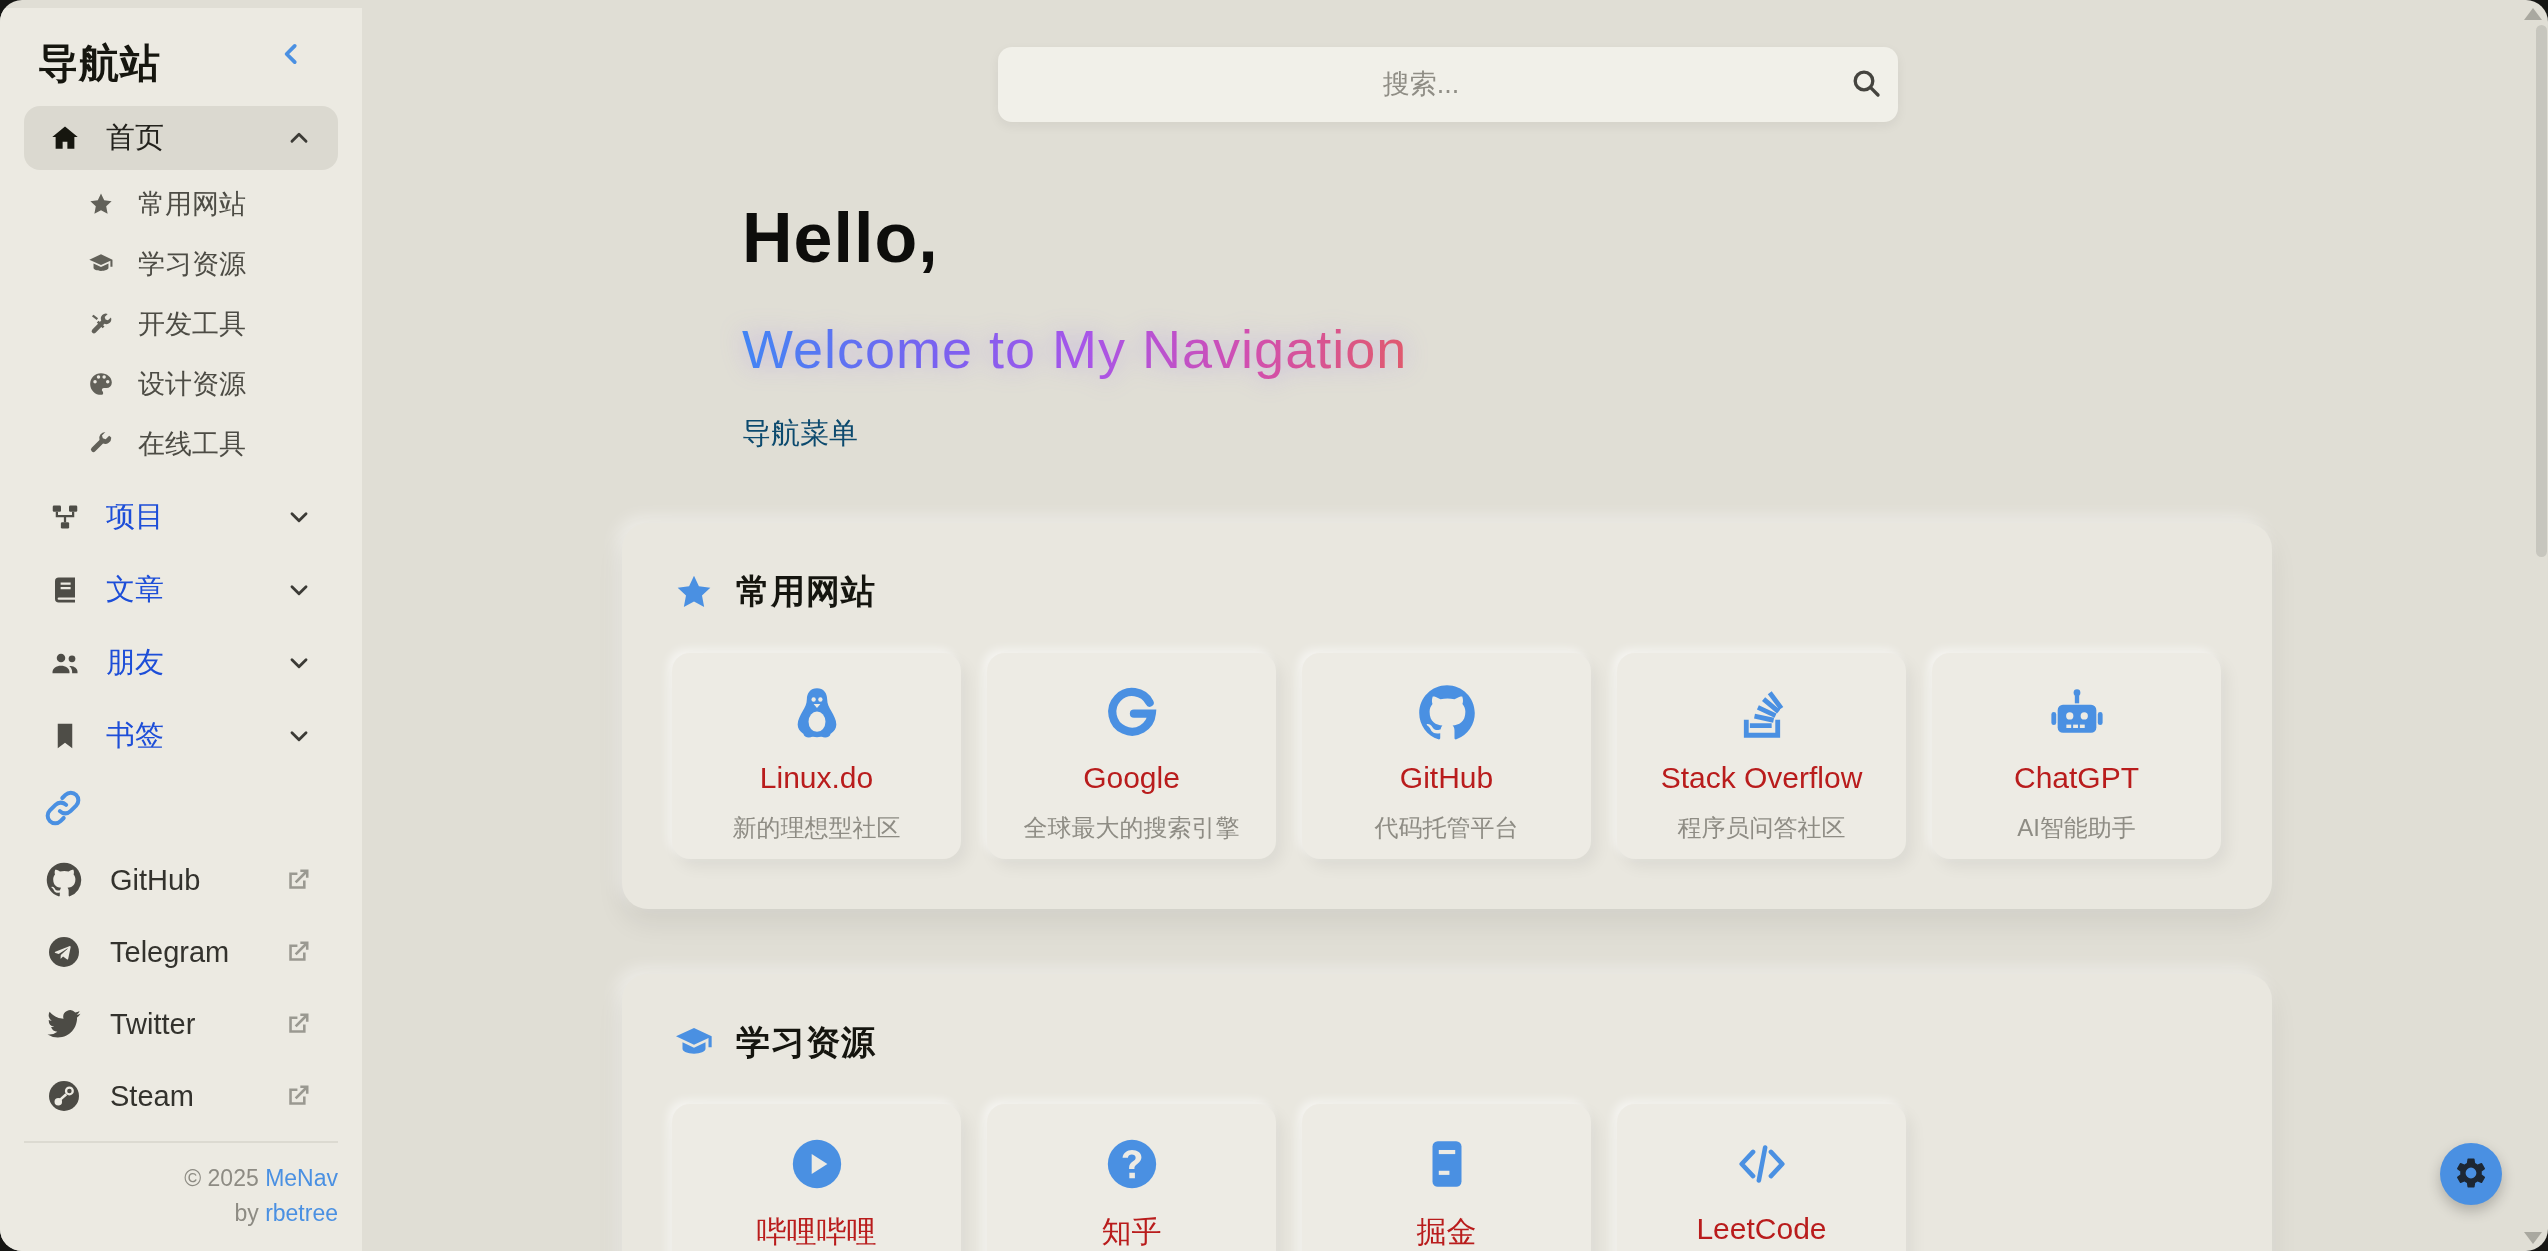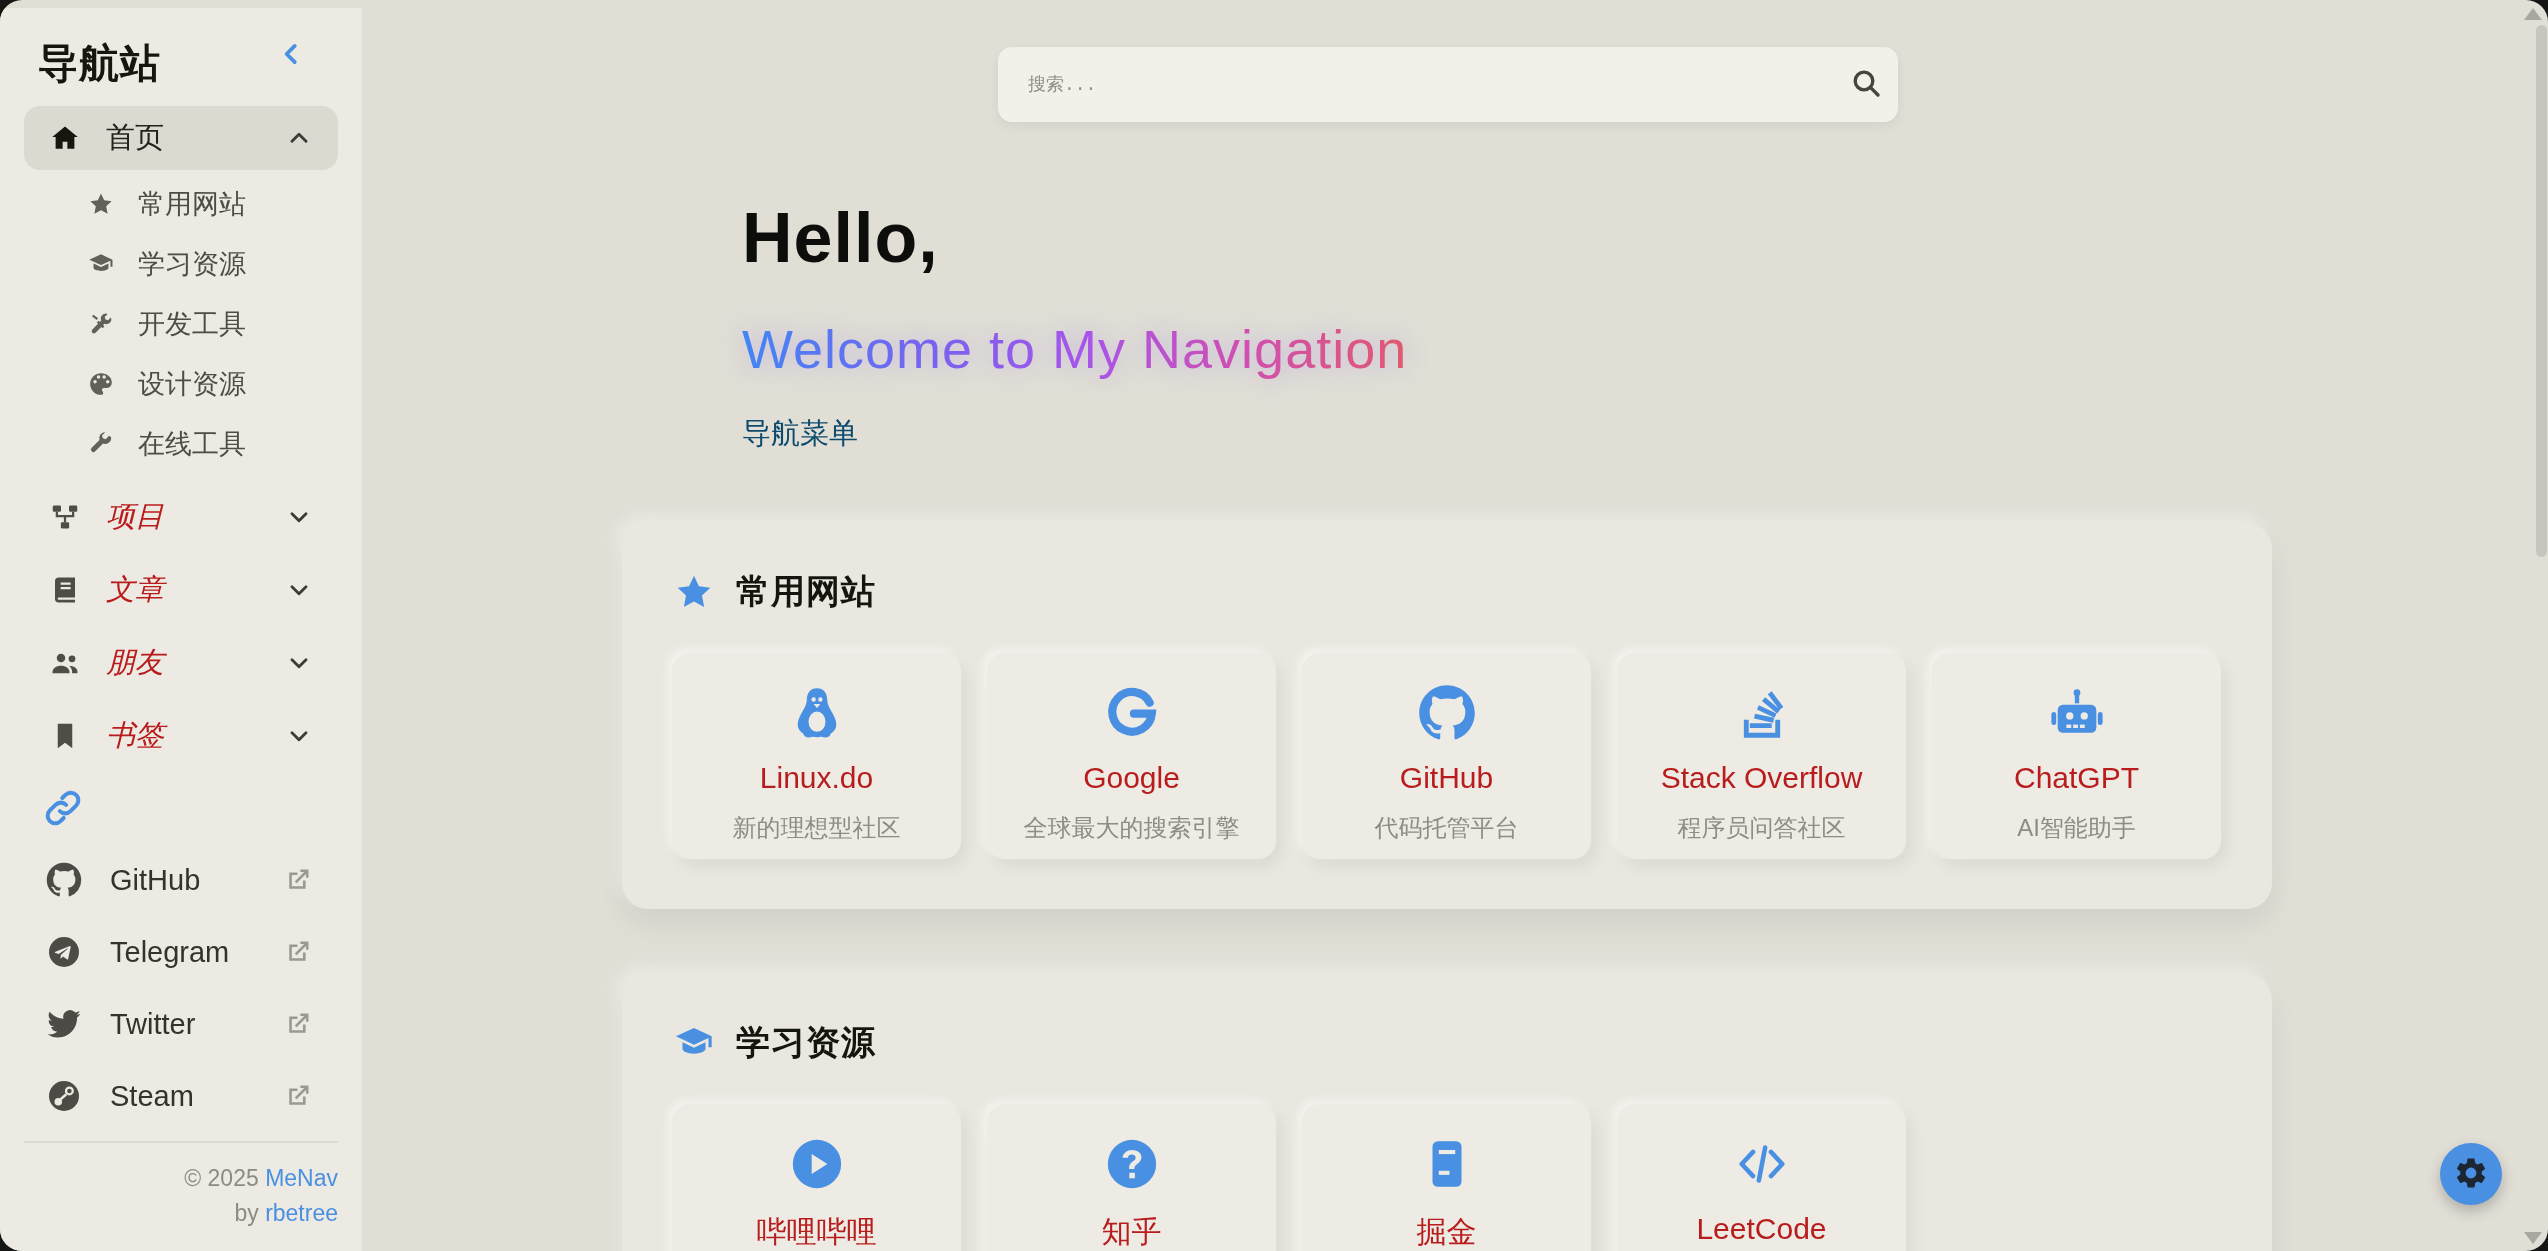--- a/index.html
+++ b/index.html
@@ -26,21 +26,21 @@
   .nav-item {
     display:flex; align-items:center; gap:26px; height:64px;
     padding:0 26px; border-radius:16px; font-size:29px; color:#23221d; cursor:pointer;
   }
   .nav-item.active { background:#dbd9d0; }
   .nav-item .nicon { width:30px; height:30px; color:#16160f; flex:0 0 auto; }
   .nav-item .nicon svg { width:100%; height:100%; }
   .nav-item .chev { margin-left:auto; width:26px; height:26px; color:#3c3b36; }
   .nav-item .chev svg { width:100%; height:100%; }
 
-  .nav-row { height:73px; font-size:29px; color:#b91c1c;font-style:italic; }
+  .nav-row { height:73px; font-size:29px; color:#1d4ed8; }
   .nav-row .nicon { color:#4e4d47; }
 
   .subnav { margin:4px 0 6px 0; }
   .sub-item {
     display:flex; align-items:center; gap:24px; height:60px;
     padding:0 26px 0 64px; font-size:27px; color:#4d4c45; cursor:pointer;
   }
   .sub-item .sicon { width:26px; height:26px; color:#626159; flex:0 0 auto; }
   .sub-item .sicon svg { width:100%; height:100%; }
 
@@ -66,22 +66,23 @@
 
   
   .searchbar {
     position:absolute; left:998px; top:47px; width:900px; height:75px;
     background:#f1f0e9; border-radius:14px;
     box-shadow:0 4px 12px rgba(0,0,0,0.06);
     display:flex; align-items:center;
   }
   .searchbar input {
     flex:1; height:100%; background:transparent; border:none; outline:none;
-    padding:0 20px 0 30px; font-size:18px; color:#3a3934;
-    font-family:Liberation Mono, monospace;
+    padding:0 20px 0 30px; font-size:27px; color:#3a3934;
+    font-family:Liberation Sans, sans-serif;
+    text-align:center;
   }
   .searchbar input::placeholder { color:#8f8d85; }
   .search-btn { background:none; border:none; cursor:pointer; width:64px; height:100%;
     display:flex; align-items:center; justify-content:center; color:#45443f; }
   .search-btn svg { width:32px; height:32px; }
 
   .hero { position:absolute; left:742px; top:198px; }
   .hero-greeting { font-size:70px; font-weight:800; color:#0d0d0b; letter-spacing:1px; }
   .hero-welcome {
     margin-top:40px; font-size:54px; font-weight:500; letter-spacing:1px; width:max-content;

